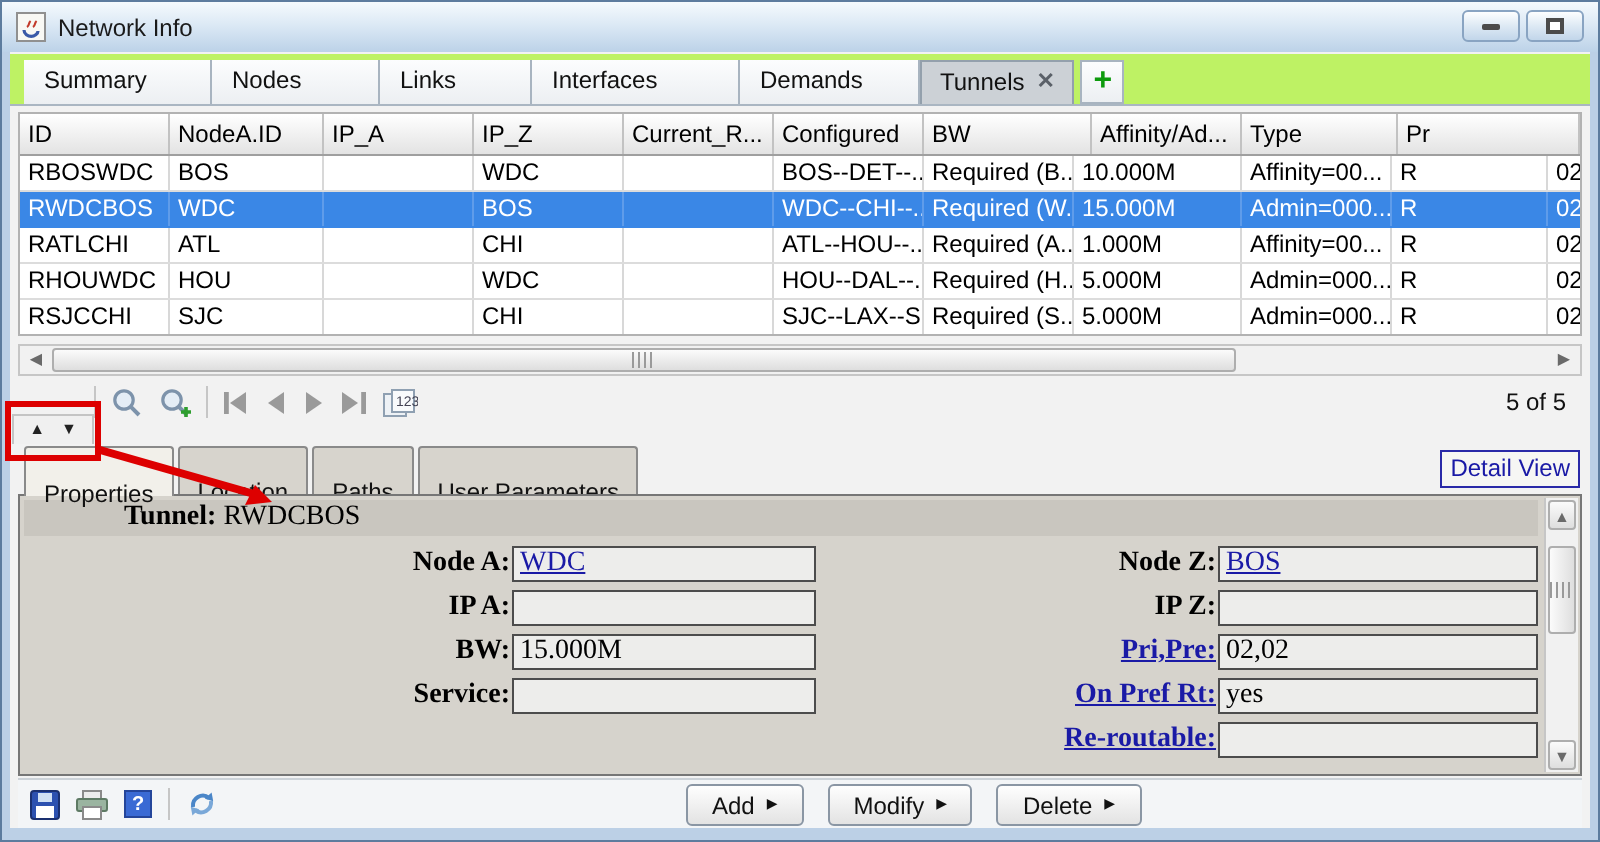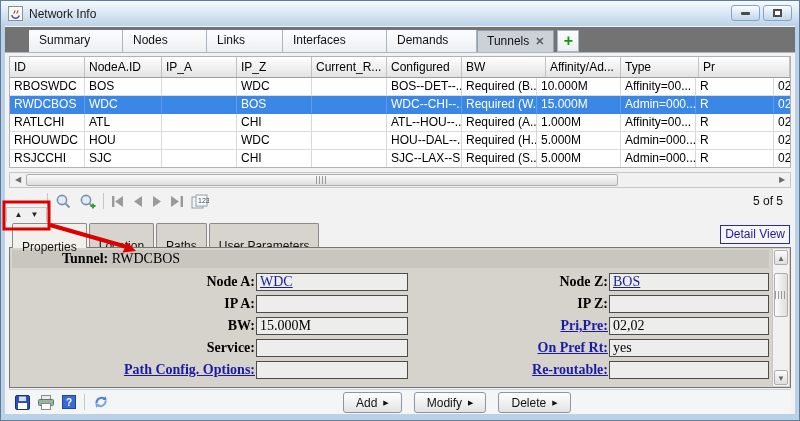--- a/index.html
+++ b/index.html
@@ -19,22 +19,22 @@
              display:flex; align-items:center; justify-content:center; }
   .min-glyph { width:9px; height:3px; background:#4b4b4b; border-radius:1px; }
   .max-glyph { width:9px; height:8px; border:2px solid #4b4b4b; background:#fff; }
 
   
   .content { position:absolute; left:4px; right:4px; top:25px; bottom:6px;
              background:#f2f2f2; overflow:hidden; }
 
   
   .tabstrip { position:absolute; top:1px; left:0; right:0; height:26px;
-              background:#737373; border-bottom:1px solid #aab6c2;
-              display:flex; align-items:flex-end; padding-left:24px; }
+              background:#bef264; border-bottom:1px solid #aab6c2;
+              display:flex; align-items:flex-end; padding-left:7px; }
   .tab { height:22px; line-height:21px; font-size:12px; color:#111;
          background:linear-gradient(#fcfdfe,#eceff2); border-right:1px solid #a8b4c0;
          padding:0 10px; white-space:nowrap; }
   .tab-summary{width:94px;} .tab-nodes{width:84px;} .tab-links{width:76px;}
   .tab-interfaces{width:104px;} .tab-demands{width:90px;}
   .tab.active { background:#ccd1d6; border:1px solid #93a0ac; border-bottom:none;
                 display:flex; align-items:center; gap:6px; width:auto; padding:0 9px; }
   .tab-close { color:#5a6068; font-size:11px; font-weight:bold; line-height:1; }
   .tab-add { width:22px; height:22px; margin-left:3px; border:1px solid #a8b4c0;
              background:linear-gradient(#fcfdfe,#eceff2); color:#0d9a0d;
@@ -350,24 +350,20 @@
             <span class="ffield"></span>
           </div>
           <div class="frow">
             <span class="flabel">BW:</span>
             <span class="ffield">15.000M</span>
           </div>
           <div class="frow">
             <span class="flabel">Service:</span>
             <span class="ffield"></span>
           </div>
-          <div class="frow">
-            <span class="flabel link">Path Config. Options:</span>
-            <span class="ffield"></span>
-          </div>
         </div>
         <div class="fcol fcol-right">
           <div class="frow">
             <span class="flabel">Node Z:</span>
             <span class="ffield"><span class="val-link">BOS</span></span>
           </div>
           <div class="frow">
             <span class="flabel">IP Z:</span>
             <span class="ffield"></span>
           </div>

